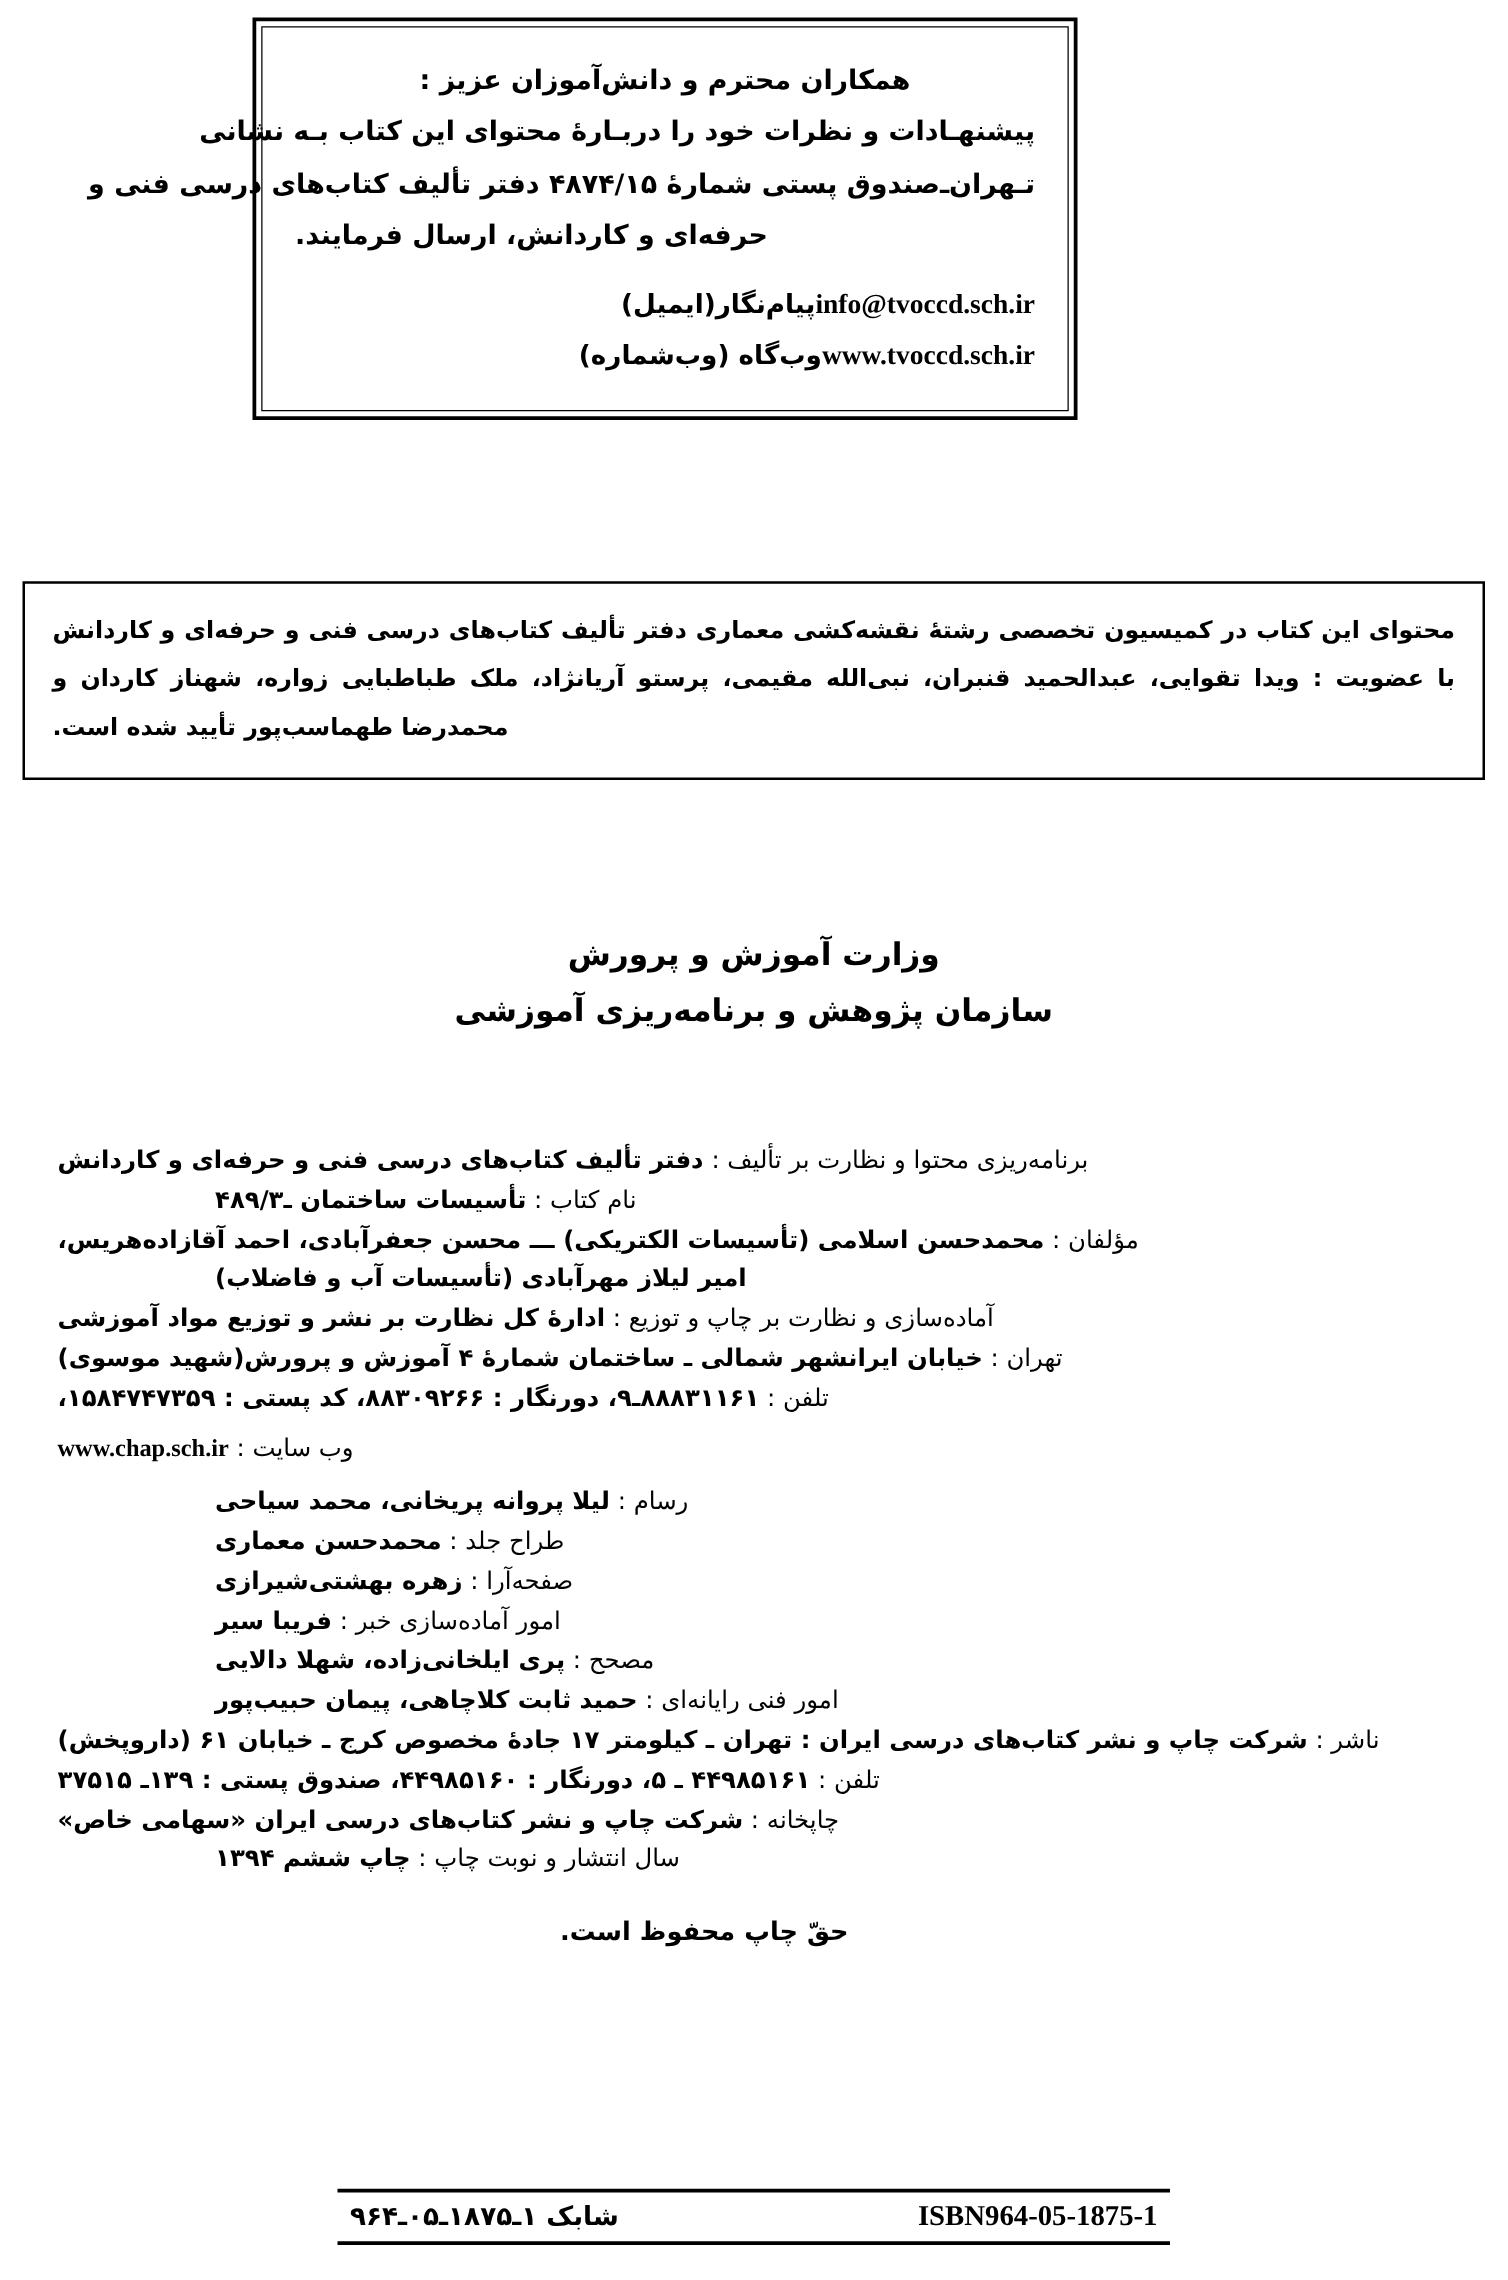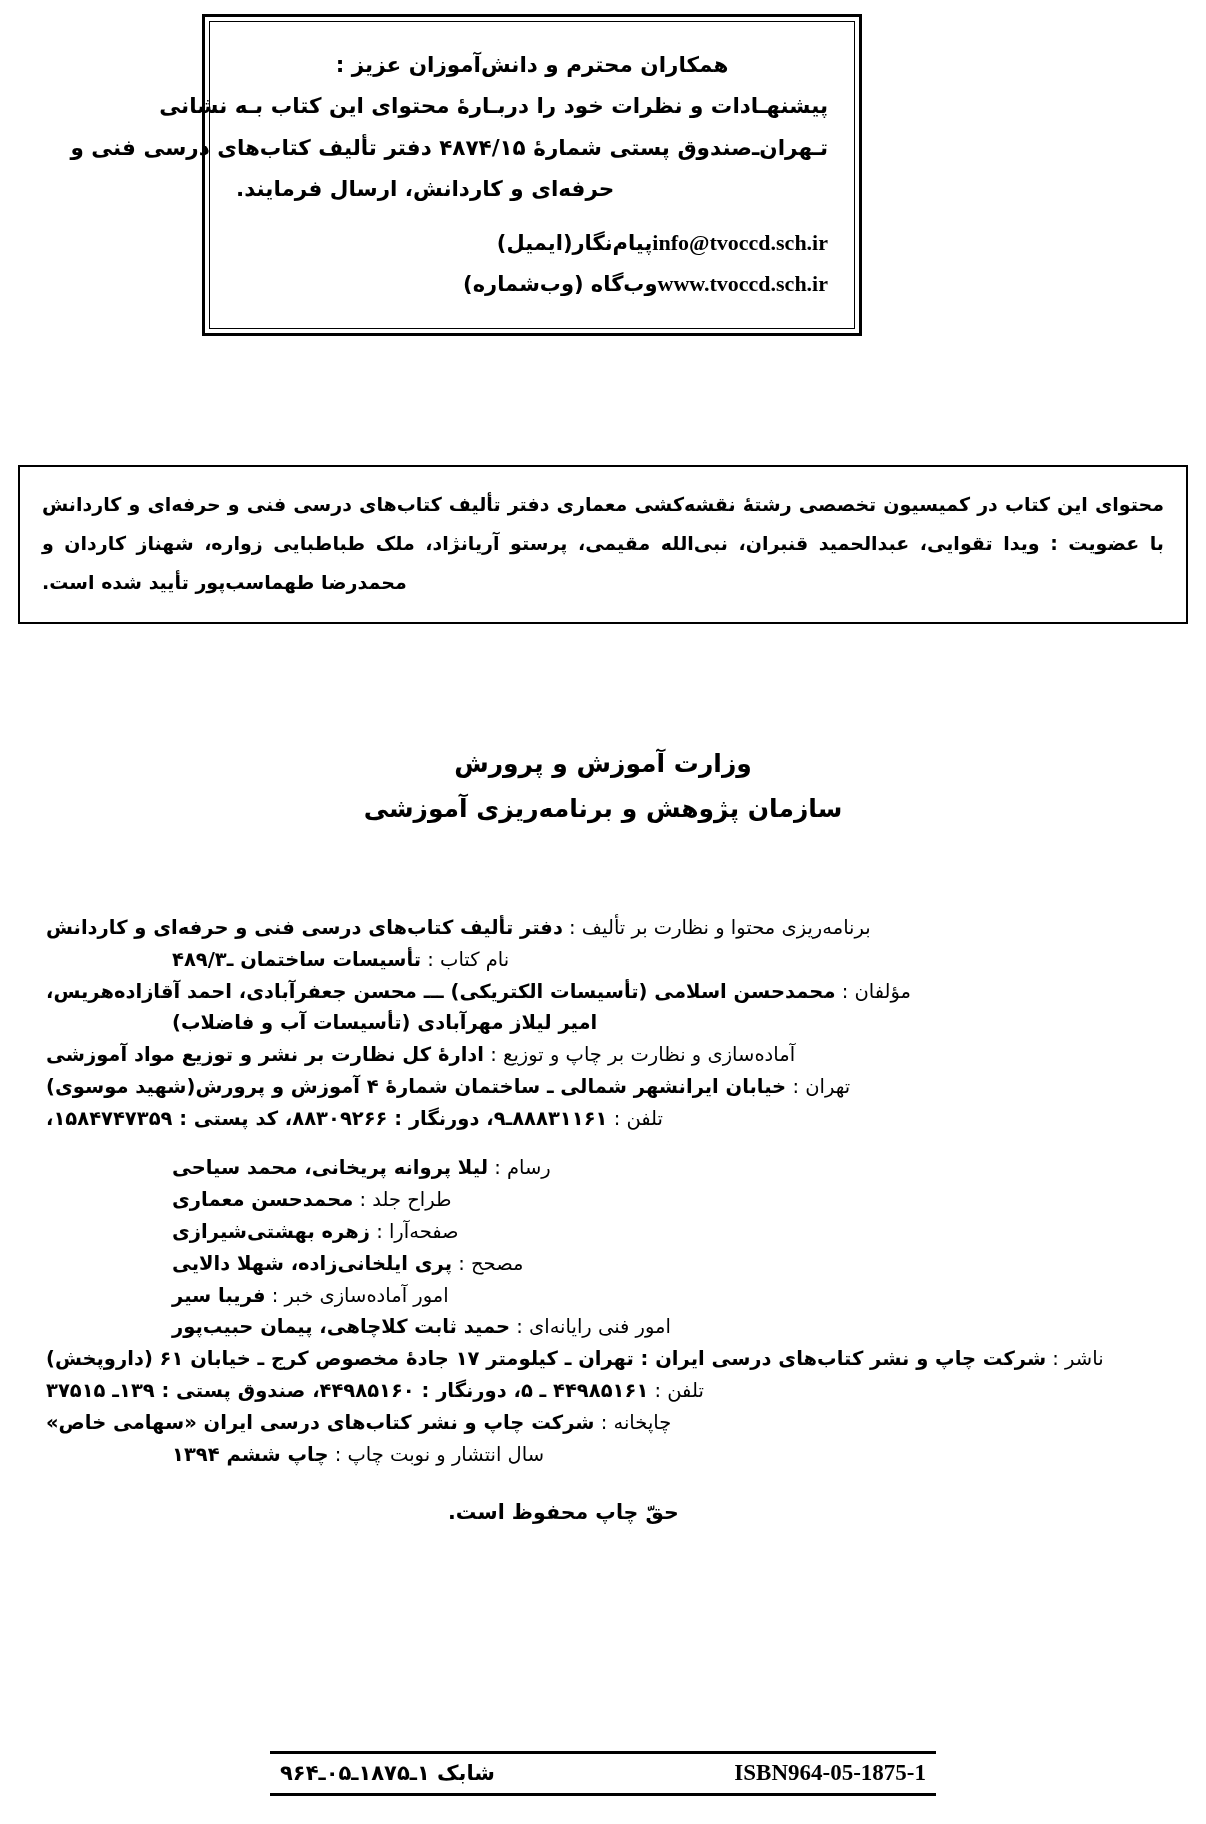--- a/index.html
+++ b/index.html
@@ -221,26 +221,27 @@
 
   <div class="credits">
       <div class="credit-row wide"><span class="credit-label">برنامه‌ریزی محتوا و نظارت بر تألیف : </span><span class="credit-value">دفتر تألیف کتاب‌های درسی فنی و حرفه‌ای و کاردانش</span></div>
       <div class="credit-row"><span class="credit-label">نام کتاب : </span><span class="credit-value">تأسیسات ساختمان ـ۴۸۹/۳</span></div>
       <div class="credit-row wide"><span class="credit-label">مؤلفان : </span><span class="credit-value">محمدحسن اسلامی (تأسیسات الکتریکی) ـــ محسن جعفرآبادی، احمد آقازاده‌هریس،</span></div>
       <div class="credit-row"><span class="credit-label"></span><span class="credit-value">امیر لیلاز مهرآبادی (تأسیسات آب و فاضلاب)</span></div>
       <div class="credit-row wide"><span class="credit-label">آماده‌سازی و نظارت بر چاپ و توزیع : </span><span class="credit-value">ادارهٔ کل نظارت بر نشر و توزیع مواد آموزشی</span></div>
       <div class="credit-row wide"><span class="credit-label">تهران : </span><span class="credit-value">خیابان ایرانشهر شمالی ـ ساختمان شمارهٔ ۴ آموزش و پرورش(شهید موسوی)</span></div>
       <div class="credit-row wide"><span class="credit-label">تلفن : </span><span class="credit-value">۸۸۸۳۱۱۶۱ـ۹، دورنگار : ۸۸۳۰۹۲۶۶، کد پستی : ۱۵۸۴۷۴۷۳۵۹،</span></div>
       <div class="credit-gap"></div>
+      <div class="credit-row wide"><span class="credit-label">وب سایت : </span><span class="credit-value latin">www.chap.sch.ir</span></div>
       <div class="credit-gap"></div>
       <div class="credit-row"><span class="credit-label">رسام : </span><span class="credit-value">لیلا پروانه پریخانی، محمد سیاحی</span></div>
       <div class="credit-row"><span class="credit-label">طراح جلد : </span><span class="credit-value">محمدحسن معماری</span></div>
       <div class="credit-row"><span class="credit-label">صفحه‌آرا : </span><span class="credit-value">زهره بهشتی‌شیرازی</span></div>
+      <div class="credit-row"><span class="credit-label">امور آماده‌سازی خبر : </span><span class="credit-value">فریبا سیر</span></div>
       <div class="credit-row"><span class="credit-label">مصحح : </span><span class="credit-value">پری ایلخانی‌زاده، شهلا دالایی</span></div>
-      <div class="credit-row"><span class="credit-label">امور آماده‌سازی خبر : </span><span class="credit-value">فریبا سیر</span></div>
       <div class="credit-row"><span class="credit-label">امور فنی رایانه‌ای : </span><span class="credit-value">حمید ثابت کلاچاهی، پیمان حبیب‌پور</span></div>
       <div class="credit-row wide"><span class="credit-label">ناشر : </span><span class="credit-value">شرکت چاپ و نشر کتاب‌های درسی ایران : تهران ـ کیلومتر ۱۷ جادهٔ مخصوص کرج ـ خیابان ۶۱ (داروپخش)</span></div>
       <div class="credit-row wide"><span class="credit-label">تلفن : </span><span class="credit-value">۴۴۹۸۵۱۶۱ ـ ۵، دورنگار : ۴۴۹۸۵۱۶۰، صندوق پستی : ۱۳۹ـ ۳۷۵۱۵</span></div>
       <div class="credit-row wide"><span class="credit-label">چاپخانه : </span><span class="credit-value">شرکت چاپ و نشر کتاب‌های درسی ایران «سهامی خاص»</span></div>
       <div class="credit-row"><span class="credit-label">سال انتشار و نوبت چاپ : </span><span class="credit-value">چاپ ششم ۱۳۹۴</span></div>
       <div class="copyright-line">حقّ چاپ محفوظ است.</div>
     </div>
 
   <div class="isbn-bar">
     <span class="isbn-en">

